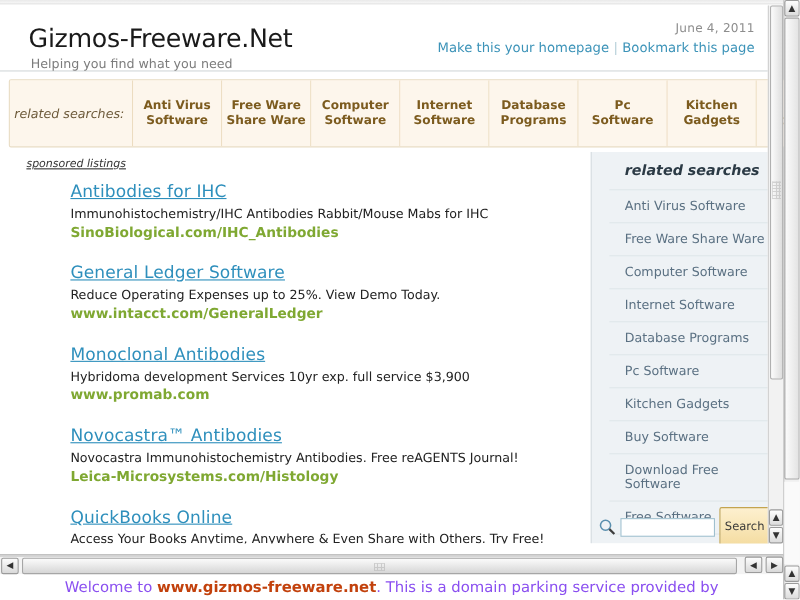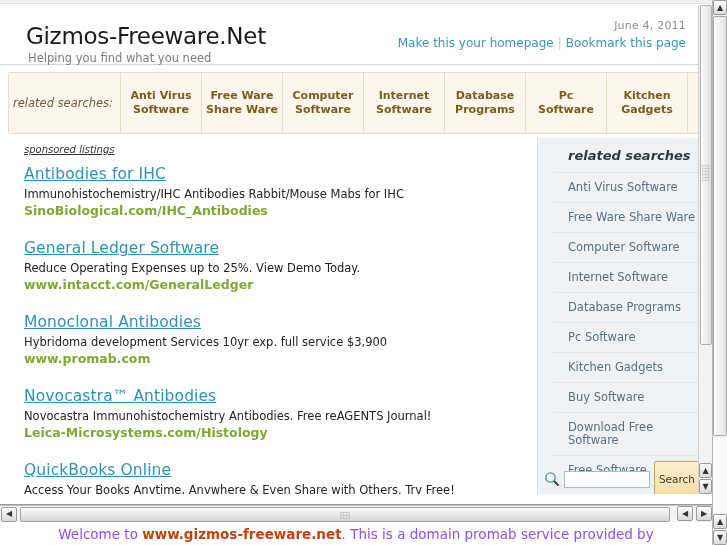--- a/index.html
+++ b/index.html
@@ -141,21 +141,21 @@
   .ads {
     position: absolute; left: 0; top: 0;
     width: 537px; height: 356px;
     padding: 6px 0 0 24px;
   }
   .sponsored {
     font-size: 10px; font-style: italic; color: #333;
     text-decoration: underline;
     margin-bottom: 9px;
   }
-  .ad { margin-bottom: 20px; }
+  .ad { margin-bottom: 20px; margin-left: 40px; }
   .ad-title {
     font-size: 15.5px; color: #2e8fbc; text-decoration: underline;
     letter-spacing: .1px; margin-bottom: 4px; display: inline-block;
   }
   .ad-desc {
     font-size: 11.5px; color: #222; margin-bottom: 2px;
   }
   .ad-url {
     font-size: 12.5px; font-weight: bold; color: #7fa832;
   }
@@ -439,16 +439,16 @@
   <div class="hs-right-pair">
     <div class="hs-btn">
         <span class="arrow">◀</span>
       </div>
     <div class="hs-btn">
         <span class="arrow">▶</span>
       </div>
   </div>
 
   <div class="welcome">
-    <span>Welcome to </span><b>www.gizmos-freeware.net</b><span>. This is a domain promab service provided by</span>
+    <span>Welcome to </span><b>www.gizmos-freeware.net</b><span>. This is a domain parking service provided by</span>
   </div>
 
 </div>
 
 </body></html>

